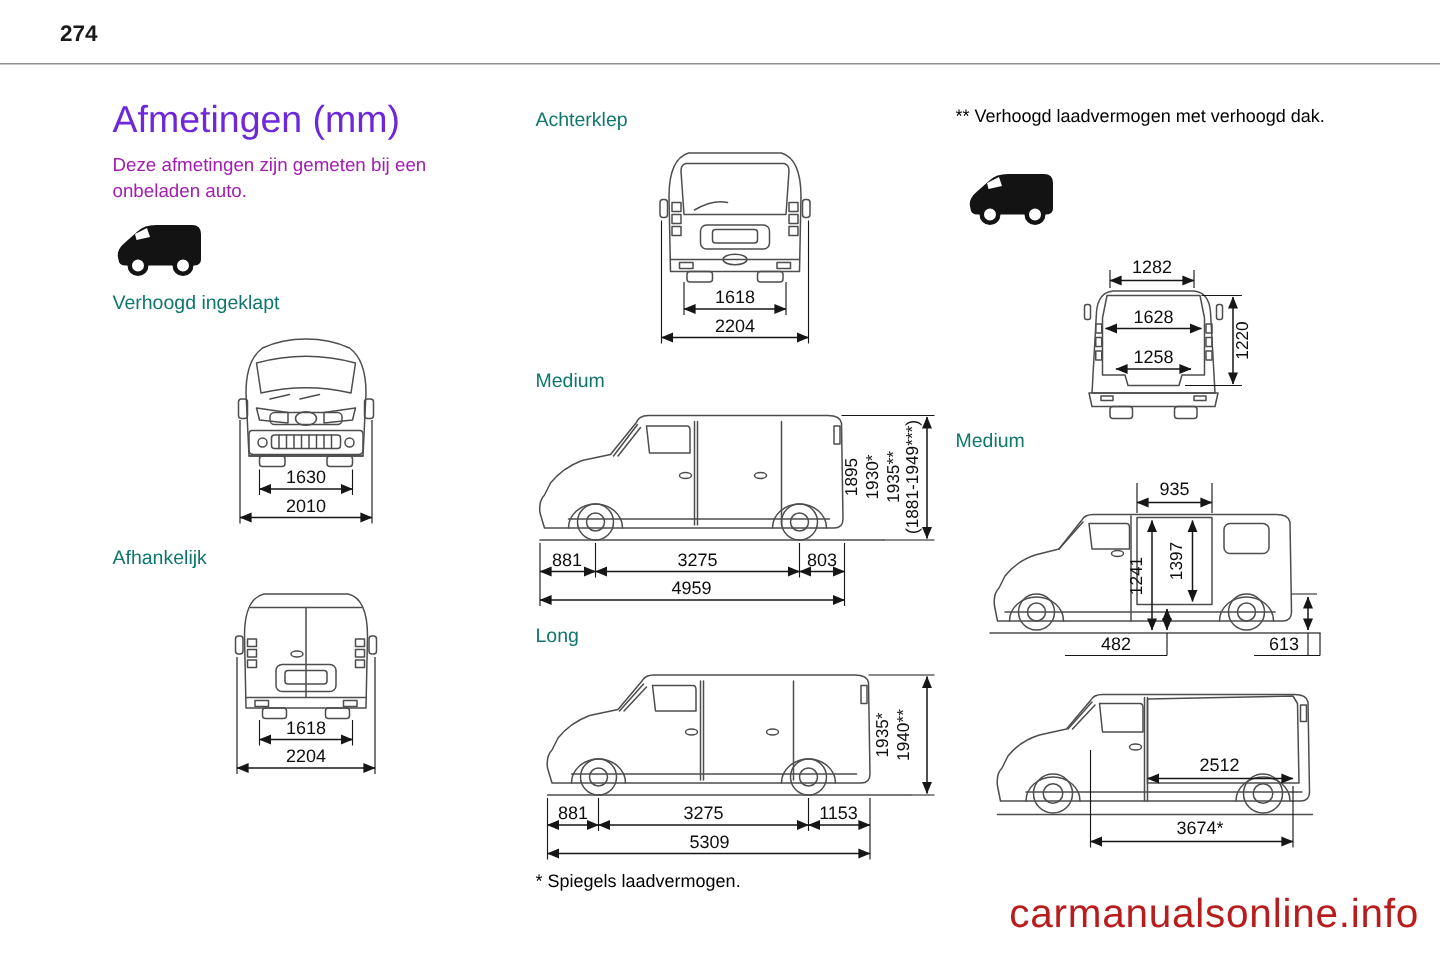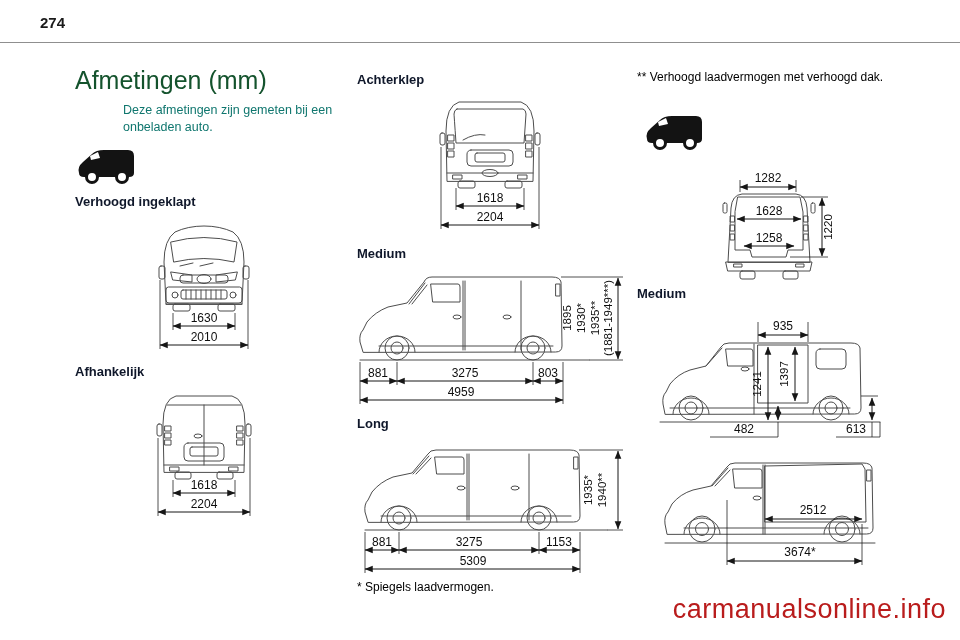--- a/index.html
+++ b/index.html
@@ -1,22 +1,22 @@
 <!DOCTYPE html>
 <html><head>
 <meta charset="utf-8">
 <style>
   html,body{margin:0;padding:0;background:#fff;}
   .page{position:relative;width:960px;height:640px;background:#fff;overflow:hidden;
         font-family:"Liberation Sans",sans-serif;color:#1a1a1a;}
   .pagenum{position:absolute;left:40px;top:14px;font-size:15px;font-weight:bold;}
   .divider{position:absolute;left:0;right:0;top:42px;height:1px;background:#8f8f8f;}
-  .title{position:absolute;left:75px;top:66px;font-size:25px;color:#14532d;font-weight:400;}
-  .intro{position:absolute;left:75px;top:102px;width:262px;font-size:12.5px;line-height:1.32;color:#0f766e;margin-left:48px;}
-  .h2{position:absolute;font-size:13px;font-weight:bold;color:#0f172a;}
+  .title{position:absolute;left:75px;top:66px;font-size:25px;color:#6d28d9;font-weight:400;}
+  .intro{position:absolute;left:75px;top:102px;width:262px;font-size:12.5px;line-height:1.32;color:#a21caf;}
+  .h2{position:absolute;font-size:13px;font-weight:normal;color:#0f766e;}
   .fn{position:absolute;font-size:12px;color:#000000;}
   .watermark{position:absolute;right:14px;top:594px;font-size:27px;color:#b91c1c;letter-spacing:0.5px;}
   svg{position:absolute;overflow:visible;}
   .ln path,.ln line,.ln rect,.ln circle,.ln ellipse{stroke:#4d4d4d;stroke-width:1;fill:none;
       stroke-linejoin:round;stroke-linecap:round;}
   .dim{stroke:#161616;stroke-width:1;fill:none;}
   .ext{stroke:#161616;stroke-width:0.75;fill:none;}
   text{font-family:"Liberation Sans",sans-serif;font-size:12px;fill:#0e0e0e;}
   .dl{text-anchor:middle;}
   .rot{font-size:11.5px;text-anchor:middle;}

